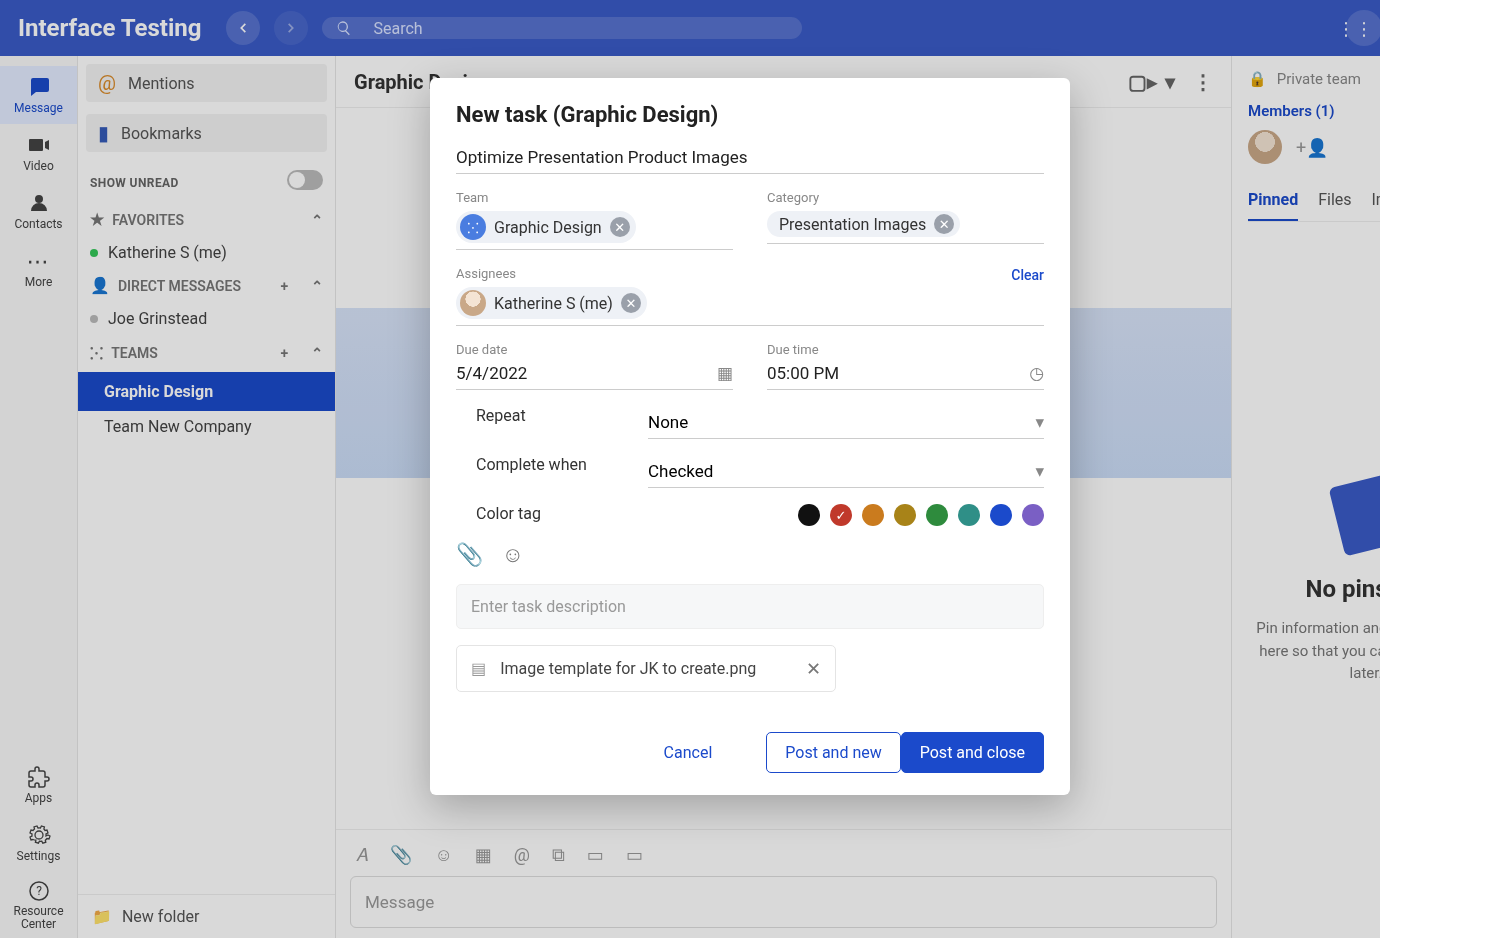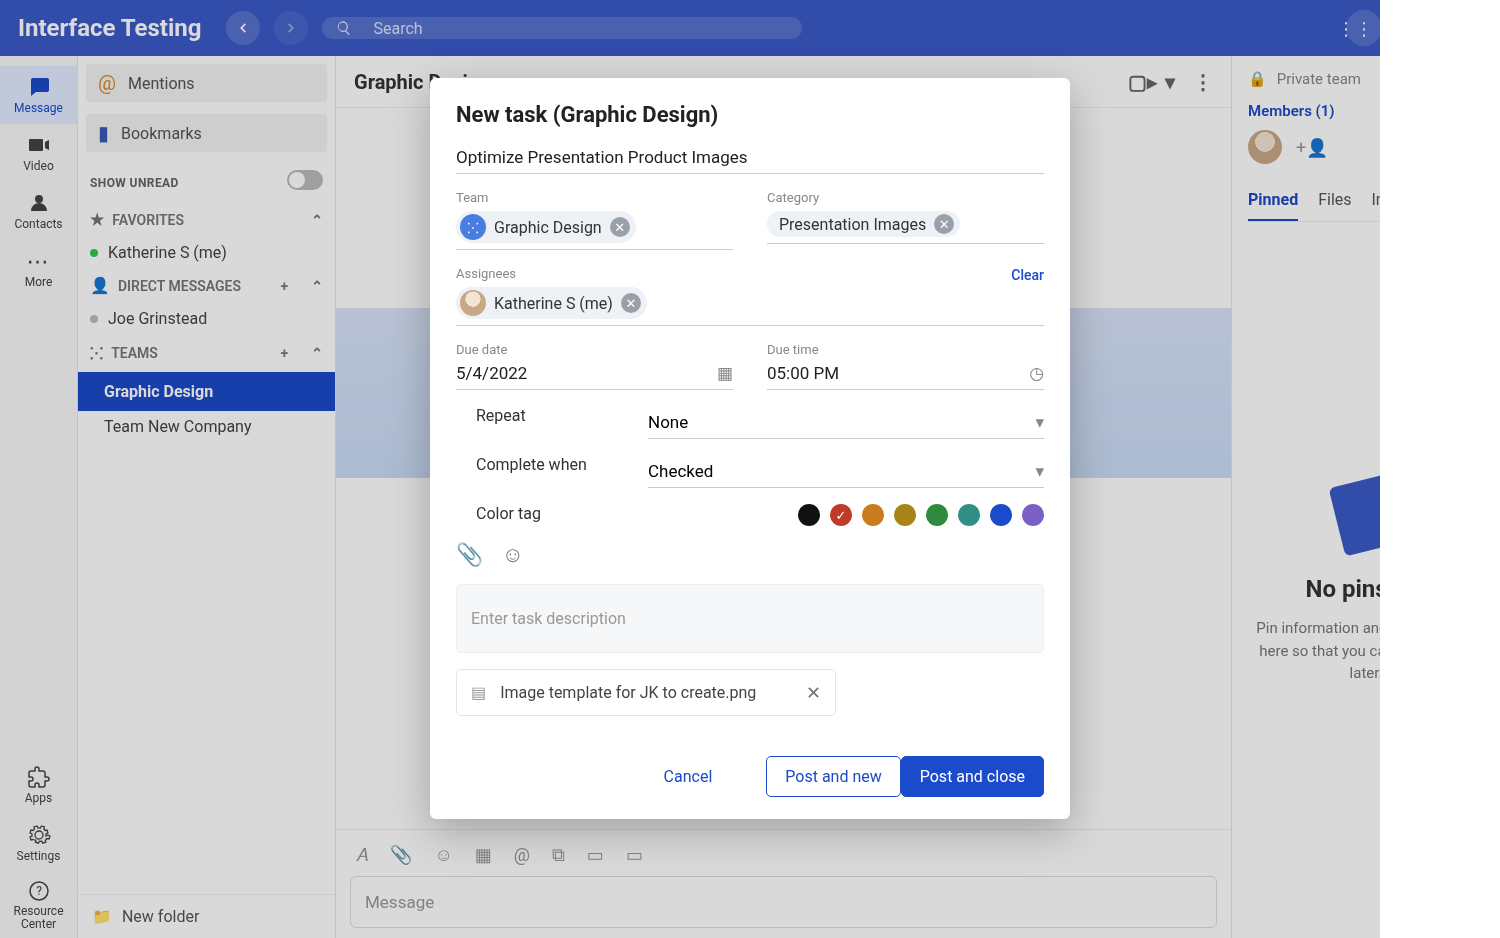--- a/index.html
+++ b/index.html
@@ -86,21 +86,21 @@
 .assignrow .grow { flex:1; }
 .clear { color: #1b4acb; font-size: 14px; font-weight: 500; }
 .icr { margin-left: auto; color: #888; }
 .selrow { display: flex; align-items: flex-start; gap: 22px; margin-left: 20px; }
 .selrow .sl { width: 150px; font-size: 16px; color: #333; }
 .selrow .sv { flex: 1; border-bottom: 1px solid #ccc; padding: 6px 0; font-size: 17px; display: flex; }
 .colors { display: flex; gap: 10px; margin-left: auto; }
 .sw { width: 22px; height: 22px; border-radius: 50%; }
 .sw.sel::after { content: "✓"; color: #fff; font-size: 13px; display: flex; align-items: center; justify-content: center; width: 100%; height: 100%; }
 .attrow { display: flex; gap: 18px; color: #777; font-size: 22px; }
-.desc { background: #f6f7f8; border: 1px solid #eee; border-radius: 5px; padding: 24px 14px; color: #999; font-size: 16px; }
+.desc { background: #f6f7f8; border: 1px solid #eee; border-radius: 5px; padding: 12px 14px; color: #999; font-size: 16px; }
 .filechip { display: inline-flex; align-items: center; gap: 14px; border: 1px solid #e4e4e4; border-radius: 5px; padding: 12px 14px; font-size: 16px; color: #444; max-width: 380px; }
 .filechip .fx { margin-left: auto; color: #777; font-size: 18px; }
 .btnrow { display: flex; align-items: center; justify-content: flex-end; margin-top: 24px; }
 .btn { padding: 10px 18px; border-radius: 5px; font-size: 16px; cursor: pointer; }
 .btn.text { color: #1b4acb; background: transparent; border: none; }
 .btn.outline { color: #1b4acb; background: #fff; border: 1px solid #1b4acb; margin-left: 36px; }
 .btn.solid { color: #fff; background: #1b4acb; border: 1px solid #1b4acb; }
 .cutoff { position: absolute; right: 0; top: 0; bottom: 0; width: 120px; background: #fff; }
 </style>
 </head>

